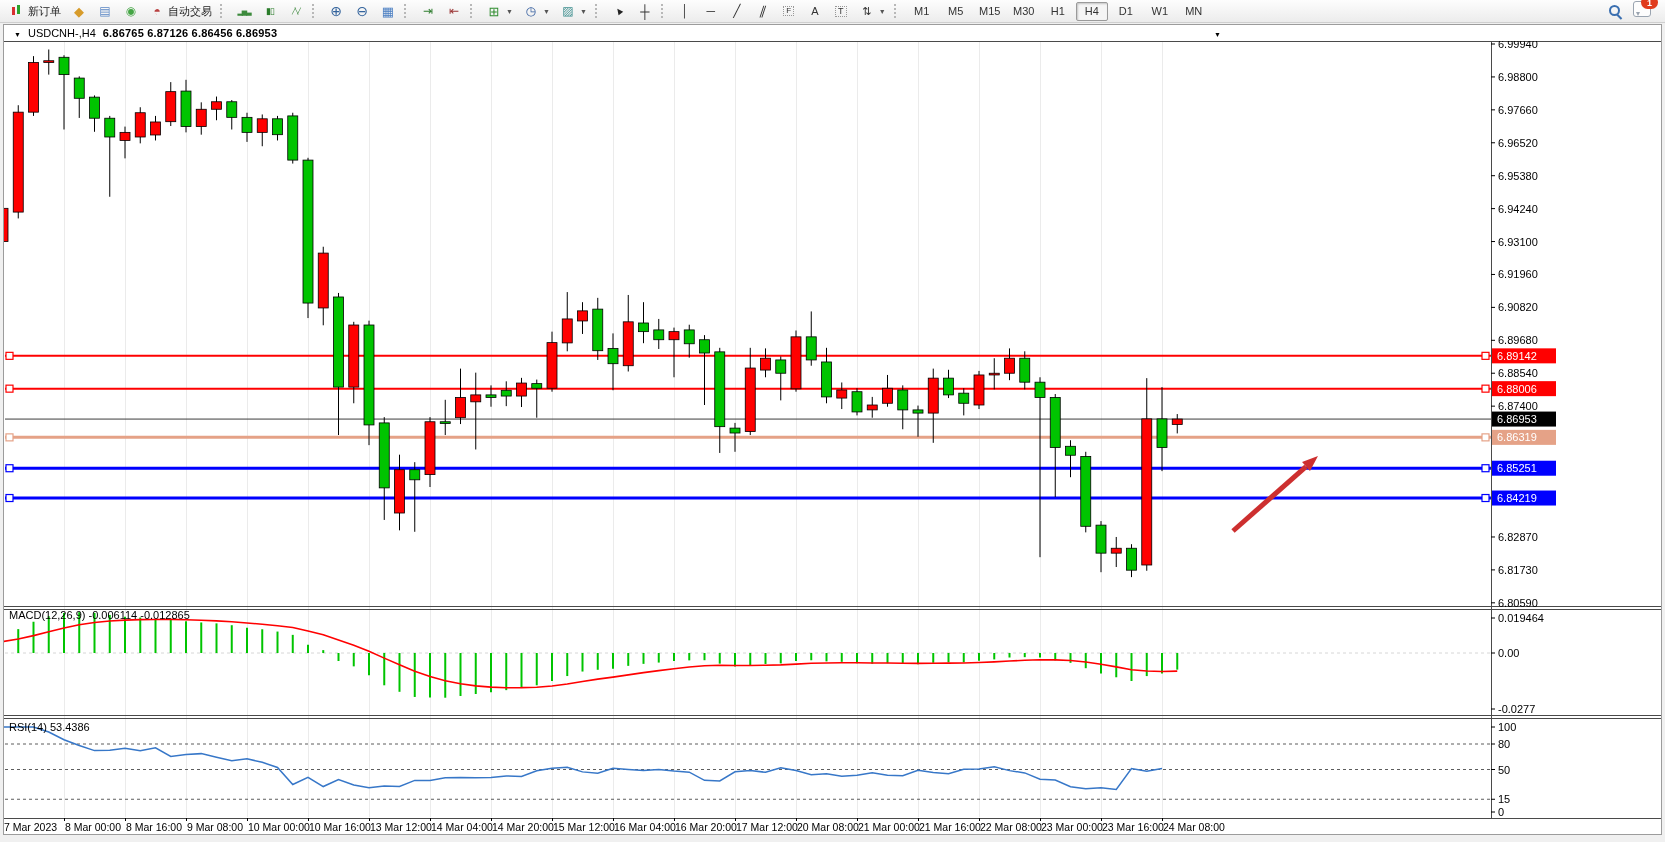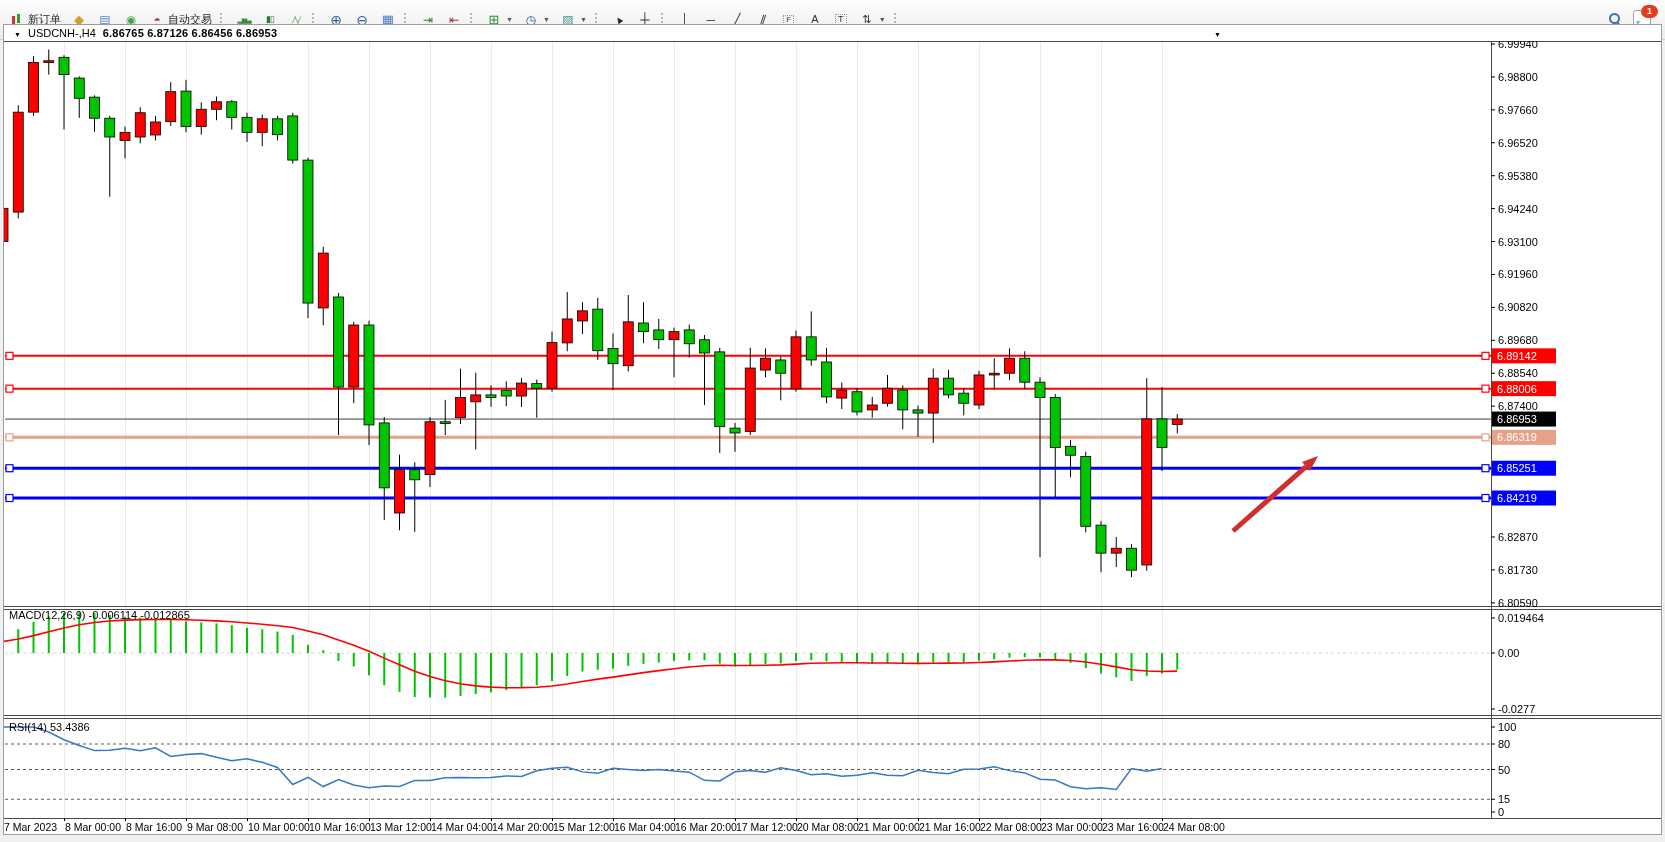--- a/index.html
+++ b/index.html
@@ -3,21 +3,21 @@
 <meta charset="utf-8">
 <style>
   html,body{margin:0;padding:0;}
   body{
     width:1665px;height:842px;position:relative;overflow:hidden;
     background:#f0f0f0;font-family:"Liberation Sans",sans-serif;
     -webkit-font-smoothing:antialiased;
   }
   
   .toolbar{
-    position:absolute;left:0;top:0;width:1665px;height:40px;
+    position:absolute;left:0;top:0;width:1665px;height:23px;
     background:linear-gradient(#fdfdfd,#ececec);
     border-bottom:1px solid #cfcfcf;
     display:flex;align-items:center;padding:1px 4px;box-sizing:border-box;
   }
   .tb-groups{display:flex;align-items:center;}
   .tb-grip{width:4px;height:14px;border-left:2px dotted #b8b8b8;margin:0 5px 0 3px;}
   .tbtn{
     height:18px;display:inline-flex;align-items:center;gap:3px;
     padding:0 3px;margin:0 1px;border:1px solid transparent;border-radius:2px;
     font-size:11px;color:#222;white-space:nowrap;cursor:default;
@@ -178,20 +178,31 @@
       </span>
       <span class="tbtn">
         <span class="ic ic-label-icon"></span>
       </span>
       <span class="tbtn">
         <span class="ic ic-shapes-icon"></span>
         <span class="caret">▼</span>
       </span>
     </div>
   <div class="tb-grip"></div>
+  <div class="tb-groups" id="tb-timeframes">
+      <span class="tf-btn">M1</span>
+      <span class="tf-btn">M5</span>
+      <span class="tf-btn">M15</span>
+      <span class="tf-btn">M30</span>
+      <span class="tf-btn">H1</span>
+      <span class="tf-btn active">H4</span>
+      <span class="tf-btn">D1</span>
+      <span class="tf-btn">W1</span>
+      <span class="tf-btn">MN</span>
+    </div>
   <div class="right-tools">
     <span class="ic ic-search-icon"></span>
     <span class="chat-wrap">
       <span class="ic ic-chat-icon"></span>
       <span class="chat-badge">1</span>
     </span>
   </div>
 </div>
 
 <div class="window">

